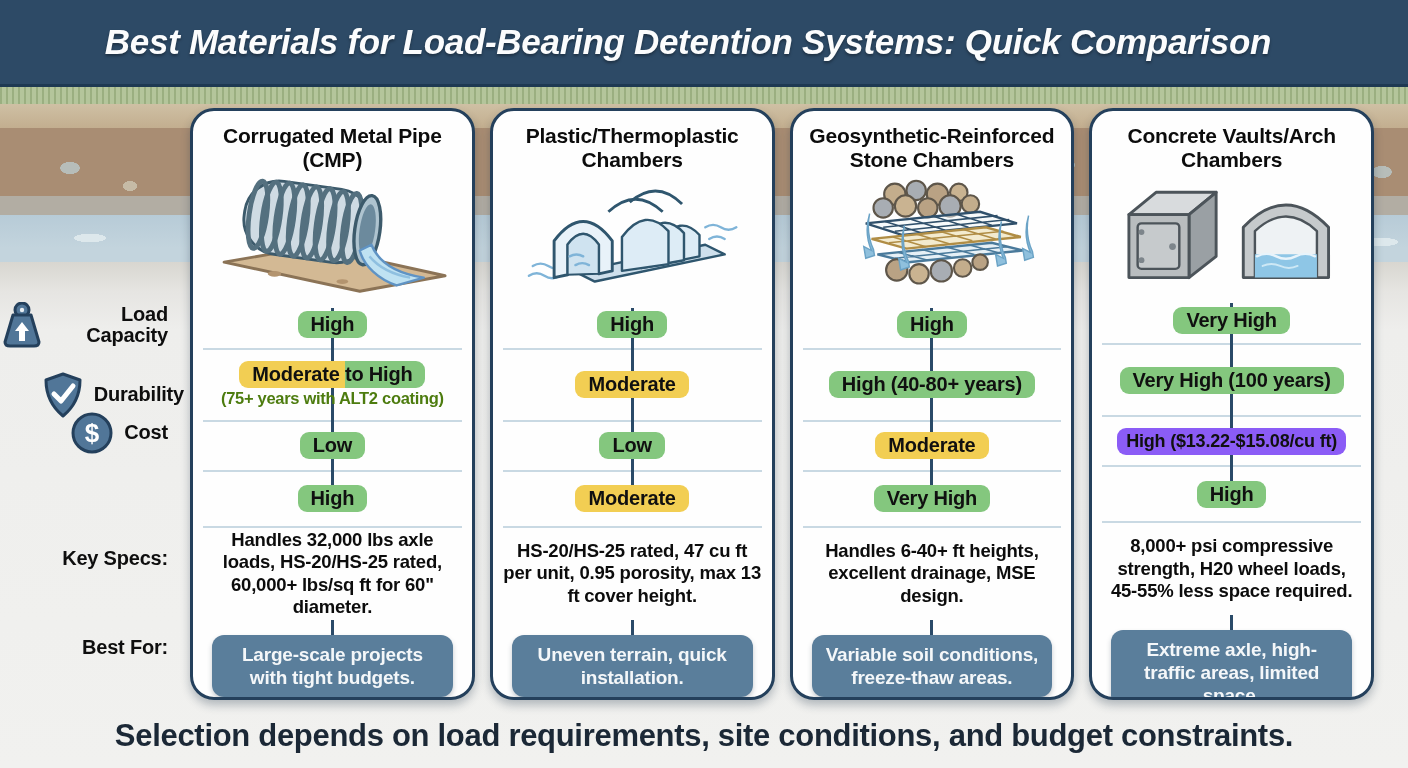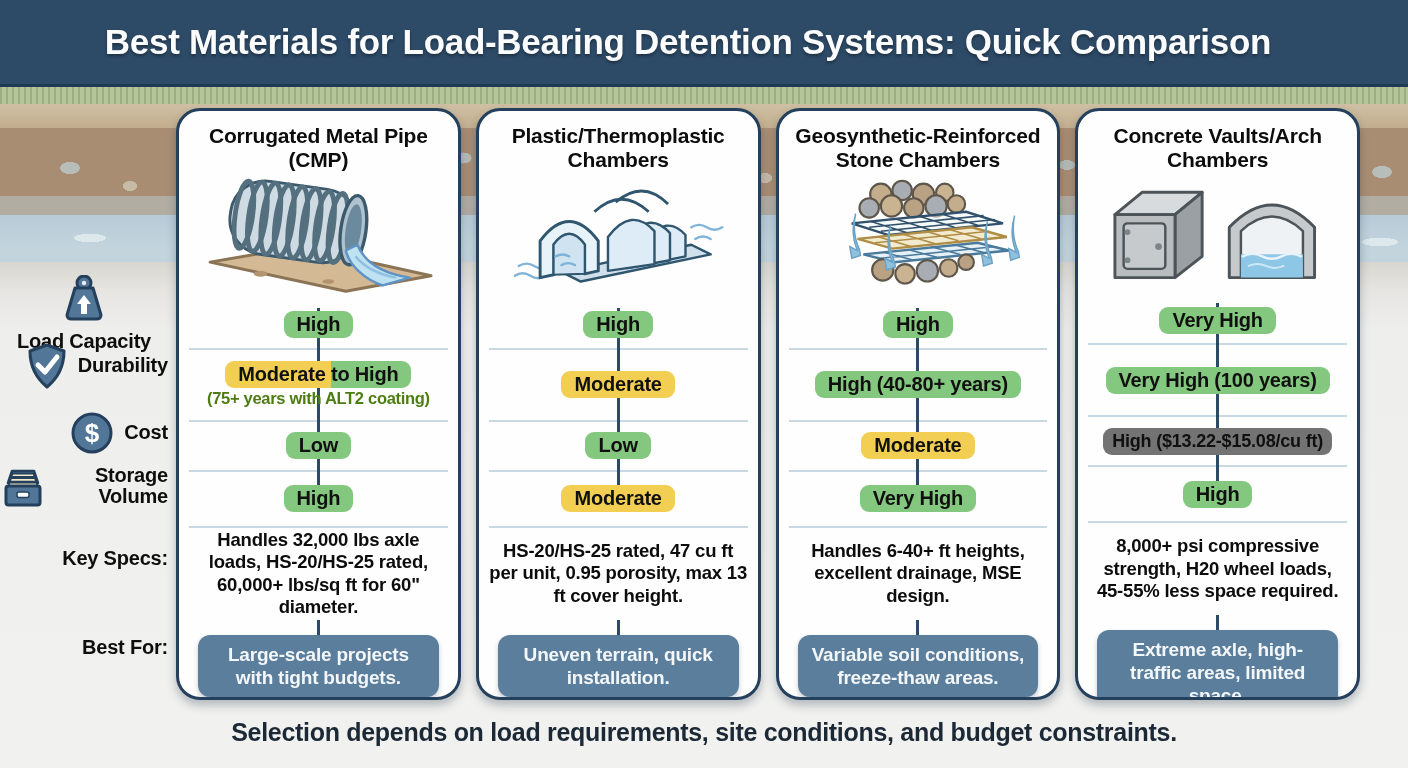--- a/index.html
+++ b/index.html
@@ -30,40 +30,40 @@
         #c3d4dd 262px,
         #d8d6d0 262px, #e6e5e2 292px,
         #eeeeec 330px, #f1f1ef 768px);
   }
   .grass-texture { position:absolute; left:0; top:87px; width:1408px; height:17px;
     background:repeating-linear-gradient(90deg, rgba(124,148,96,.45) 0 2px, transparent 2px 6px);
   }
 
   
   .header { position:absolute; left:0; top:0; width:1376px; height:84px;
-    display:flex; align-items:center; justify-content:center; }
+    display:flex; align-items:center; justify-content:center;font-style:italic; }
   .header h1 { color:#fbfcfd; font-size:35px; font-weight:bold; letter-spacing:-.3px;
     text-shadow:0 2px 3px rgba(0,0,0,.35); }
 
   
   .rail { position:absolute; left:0; top:0; width:174px; height:768px; }
   .rail-row { position:absolute; left:0; width:168px; display:flex; align-items:center;
     justify-content:flex-end; gap:10px; }
   .rail-row .lbl { font-size:20px; font-weight:bold; color:#0e0e0e; text-align:right;
     line-height:1.06; letter-spacing:-.2px; }
   .rail-row svg { flex:0 0 auto; }
-  .rr-load    { top:298px; height:54px;flex-direction:column; }
-  .rr-dur     { top:344px; height:44px; }
+  .rr-load    { top:298px; height:54px; }
+  .rr-dur     { top:373px; height:44px;margin-left:16px; }
   .rr-cost    { top:408px; height:50px; }
   .rr-stor    { top:458px; height:56px; }
   .rr-specs   { top:544px; height:30px; }
   .rr-best    { top:633px; height:30px; }
 
   
-  .cards { position:absolute; left:176px; top:108px; width:1184px; height:592px;
+  .cards { position:absolute; left:190px; top:108px; width:1184px; height:592px;
     display:flex; gap:15px; }
   .card { flex:1 1 0; background:#fefefe; border:3px solid #24405c; border-radius:24px;
     box-shadow:0 5px 10px rgba(30,50,70,.30); display:flex; flex-direction:column;
     overflow:hidden; }
   .card-title { height:60px; display:flex; align-items:center; justify-content:center;
     text-align:center; font-size:21px; font-weight:bold; color:#0c0c0c; line-height:1.12;
     letter-spacing:-.2px; padding:14px 14px 0 14px; }
   .illus { height:138px; display:flex; align-items:center; justify-content:center; }
   .illus svg { width:88%; height:126px; }
 
@@ -76,40 +76,40 @@
   .rrow.dur  { height:70px;border-radius:21px; }
   .rrow.cost { height:48px; }
   .rrow.stor { height:54px; }
   .sep { height:0; border-top:2px solid #c9d9e3; margin:0 10px; }
 
   .badge { position:relative; display:inline-block; font-size:20px; font-weight:bold;
     color:#101010; padding:2px 13px; border-radius:9px; letter-spacing:-.2px;
     white-space:nowrap; }
   .badge.g { background:#84c77e; }
   .badge.y { background:#f2ce53; }
-  .badge.r { background:#737373; }
+  .badge.r { background:#8b5cf6; }
   .badge.split { background:linear-gradient(90deg,#f2ce53 0 57%, #84c77e 57% 100%); }
   .badge.wide { font-size:18px; padding:3px 9px; }
   .bnote { position:relative; font-size:16.5px; font-weight:bold; color:#4d7c0f;
     margin-top:1px; white-space:nowrap; letter-spacing:-.3px; }
 
   .specs { height:92px; display:flex; align-items:center; justify-content:center;
     text-align:center; font-size:18.5px; font-weight:bold; color:#0c0c0c;
     line-height:1.22; padding:0 10px; letter-spacing:-.2px; }
   .connector { position:relative; height:15px; }
   .connector span { position:absolute; left:50%; top:0; bottom:0; width:3px; margin-left:-1.5px;
     background:#2a4a68; }
   .bestfor { margin:0 19px; min-height:62px; background:#5a7e9b; border-radius:12px;
     display:flex; align-items:center; justify-content:center; text-align:center;
     color:#f4f7f9; font-size:19px; font-weight:bold; line-height:1.22; padding:8px 10px;
     box-shadow:0 3px 5px rgba(30,50,70,.25); letter-spacing:-.2px; }
 
   
   .footer { position:absolute; left:0; top:718px; width:1408px; text-align:center; }
-  .footer span { font-size:25px; font-weight:bold; color:#1b2836; letter-spacing:-.3px; }
+  .footer span { font-size:31px; font-weight:bold; color:#1b2836; letter-spacing:-.3px; }
 </style>
 </head>
 <body>
 
 <div class="canvas">
   <div class="bg-scene"></div>
   <div class="grass-texture"></div>
 
   <header class="header">
     <h1>Best Materials for Load-Bearing Detention Systems: Quick Comparison</h1>
@@ -131,31 +131,20 @@
         <path d="M12 22 L19 29 L31 14" fill="none" stroke="#ffffff" stroke-width="5" stroke-linecap="round" stroke-linejoin="round"></path>
       </svg>
       <span class="lbl">Durability</span>
     </div>
     <div class="rail-row rr-cost">
       <svg width="44" height="44" viewBox="0 0 44 44">
         <circle cx="22" cy="22" r="19" fill="#517698" stroke="#24405c" stroke-width="3"></circle>
         <text x="22" y="31" text-anchor="middle" font-family="Liberation Sans, sans-serif" font-size="26" font-weight="bold" fill="#ffffff">$</text>
       </svg>
       <span class="lbl">Cost</span>
-    </div>
-    <div class="rail-row rr-stor">
-      <svg width="46" height="46" viewBox="0 0 46 46">
-        <path d="M8 20 L12 8 L34 8 L38 20 Z" fill="#517698" stroke="#24405c" stroke-width="2.5" stroke-linejoin="round"></path>
-        <path d="M12.5 10.5 L33.5 10.5 L34.7 14 L11.3 14 Z" fill="#f2e7c9" stroke="#24405c" stroke-width="1.8"></path>
-        <path d="M11 15 L35 15 L36.2 18.7 L9.8 18.7 Z" fill="#f2e7c9" stroke="#24405c" stroke-width="1.8"></path>
-        <path d="M9.5 19.7 L36.5 19.7 L37.6 23 L8.4 23 Z" fill="#f2e7c9" stroke="#24405c" stroke-width="1.8"></path>
-        <rect x="6" y="23" width="34" height="19" rx="2.5" fill="#517698" stroke="#24405c" stroke-width="3"></rect>
-        <rect x="17" y="29" width="12" height="5.5" rx="2" fill="#ffffff" stroke="#24405c" stroke-width="1.5"></rect>
-      </svg>
-      <span class="lbl">Storage Volume</span>
     </div>
     <div class="rail-row rr-specs">
       <span class="lbl">Key Specs:</span>
     </div>
     <div class="rail-row rr-best">
       <span class="lbl">Best For:</span>
     </div>
   </aside>
 
   <main class="cards">

